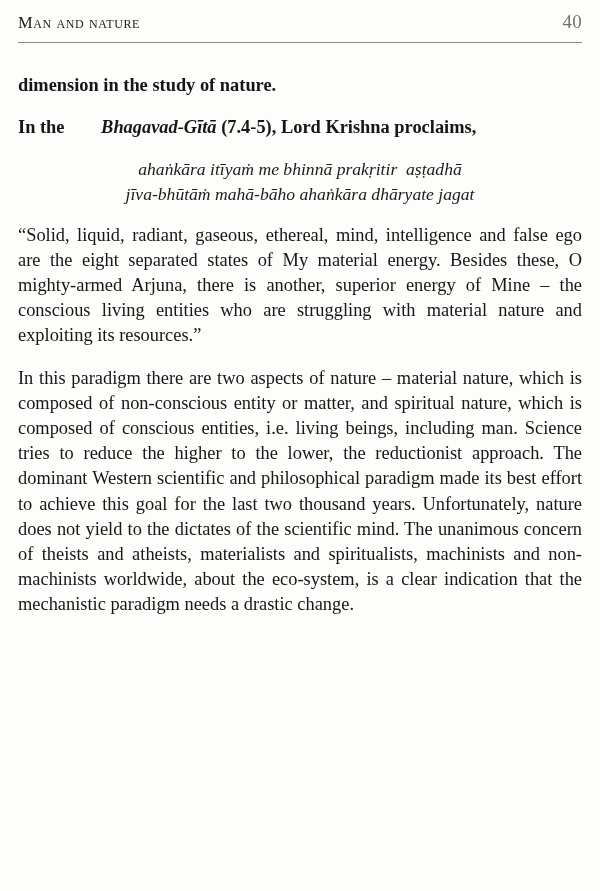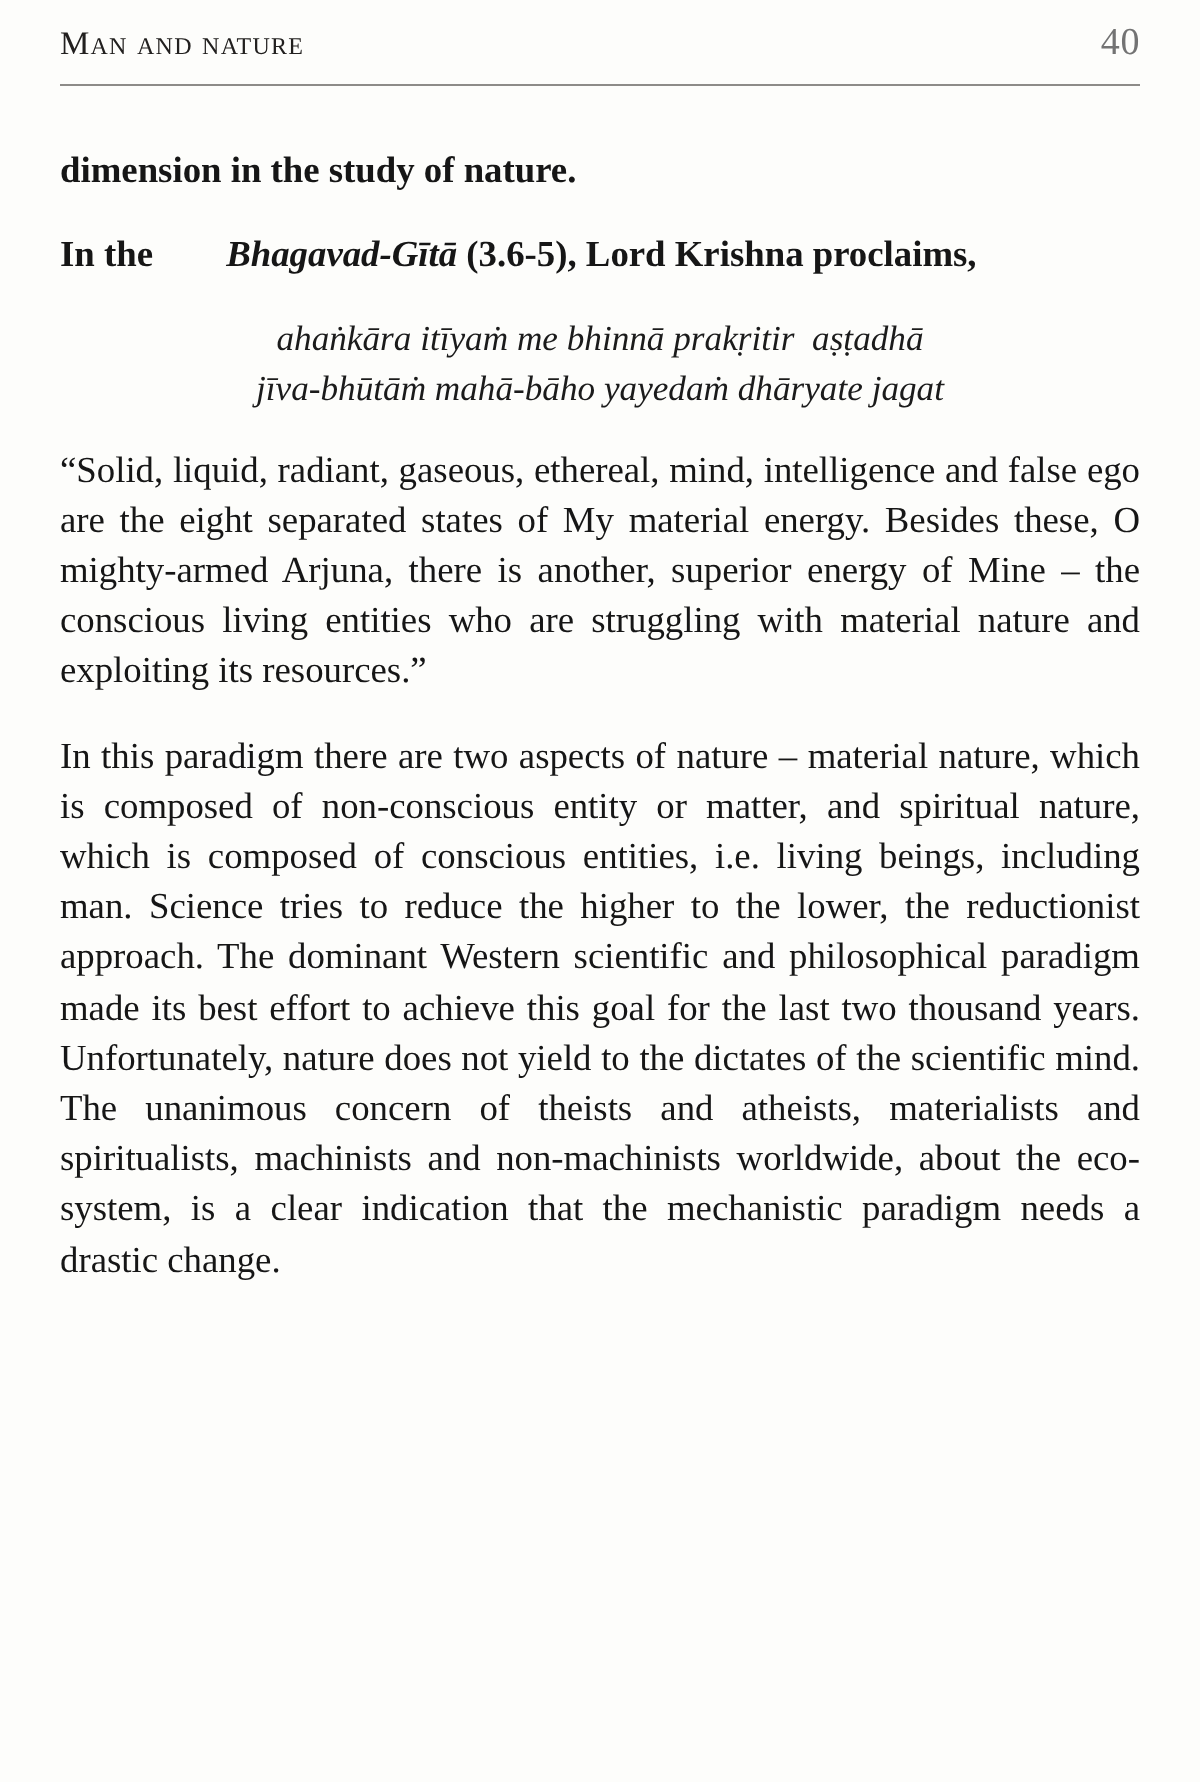--- a/index.html
+++ b/index.html
@@ -12,21 +12,21 @@
     background: #fdfdfb;
     font-family: "Liberation Serif", "DejaVu Serif", serif;
     color: #1a1a1a;
     overflow: hidden;
   }
   .page {
     position: relative;
     width: 600px;
     height: 750px;
     box-sizing: border-box;
-    padding: 0 30px;
+    padding: 0 18px;
   }
   
   .running-head {
     display: flex;
     align-items: baseline;
     justify-content: space-between;
     padding-top: 11px;
     height: 28px;
   }
   .head-title {
@@ -94,25 +94,25 @@
   <div class="running-head">
     <div class="head-title">Man and Nature</div>
     <div class="folio">40</div>
   </div>
   <div class="head-rule"></div>
 
   <div class="body-col">
 
     <p class="para flush">dimension in the study of nature.</p>
 
-    <p class="para flush"><span>In the </span><em class="ital">Bhagavad-Gītā</em><span> (3.6-5), Lord Krishna proclaims,</span></p>
+    <p class="para flush"><span>In the </span><em class="ital">Bhagavad-Gītā</em><span> (7.4-5), Lord Krishna proclaims,</span></p>
 
     <div class="verse">
       <span class="vline">ahaṅkāra itīyaṁ me bhinnā prakṛitir  aṣṭadhā</span>
-      <span class="vline">jīva-bhūtāṁ mahā-bāho yayedaṁ dhāryate jagat</span>
+      <span class="vline">jīva-bhūtāṁ mahā-bāho ahaṅkāra dhāryate jagat</span>
     </div>
 
     <p class="para">“Solid, liquid, radiant, gaseous, ethereal, mind, intelligence and false ego are the eight separated states of My material energy. Besides these, O mighty-armed Arjuna, there is another, superior energy of Mine – the conscious living entities who are struggling with material nature and exploiting its resources.”</p>
 
     <p class="para">In this paradigm there are two aspects of nature – material nature, which is composed of non-conscious entity or matter, and spiritual nature, which is composed of conscious entities, i.e. living beings, including man. Science tries to reduce the higher to the lower, the reductionist approach. The dominant Western scientific and philosophical paradigm made its best effort to achieve this goal for the last two thousand years. Unfortunately, nature does not yield to the dictates of the scientific mind. The unanimous concern of theists and atheists, materialists and spiritualists, machinists and non-machinists worldwide, about the eco-system, is a clear indication that the mechanistic paradigm needs a drastic change.</p>
 
 
   </div>
 </div>
 

